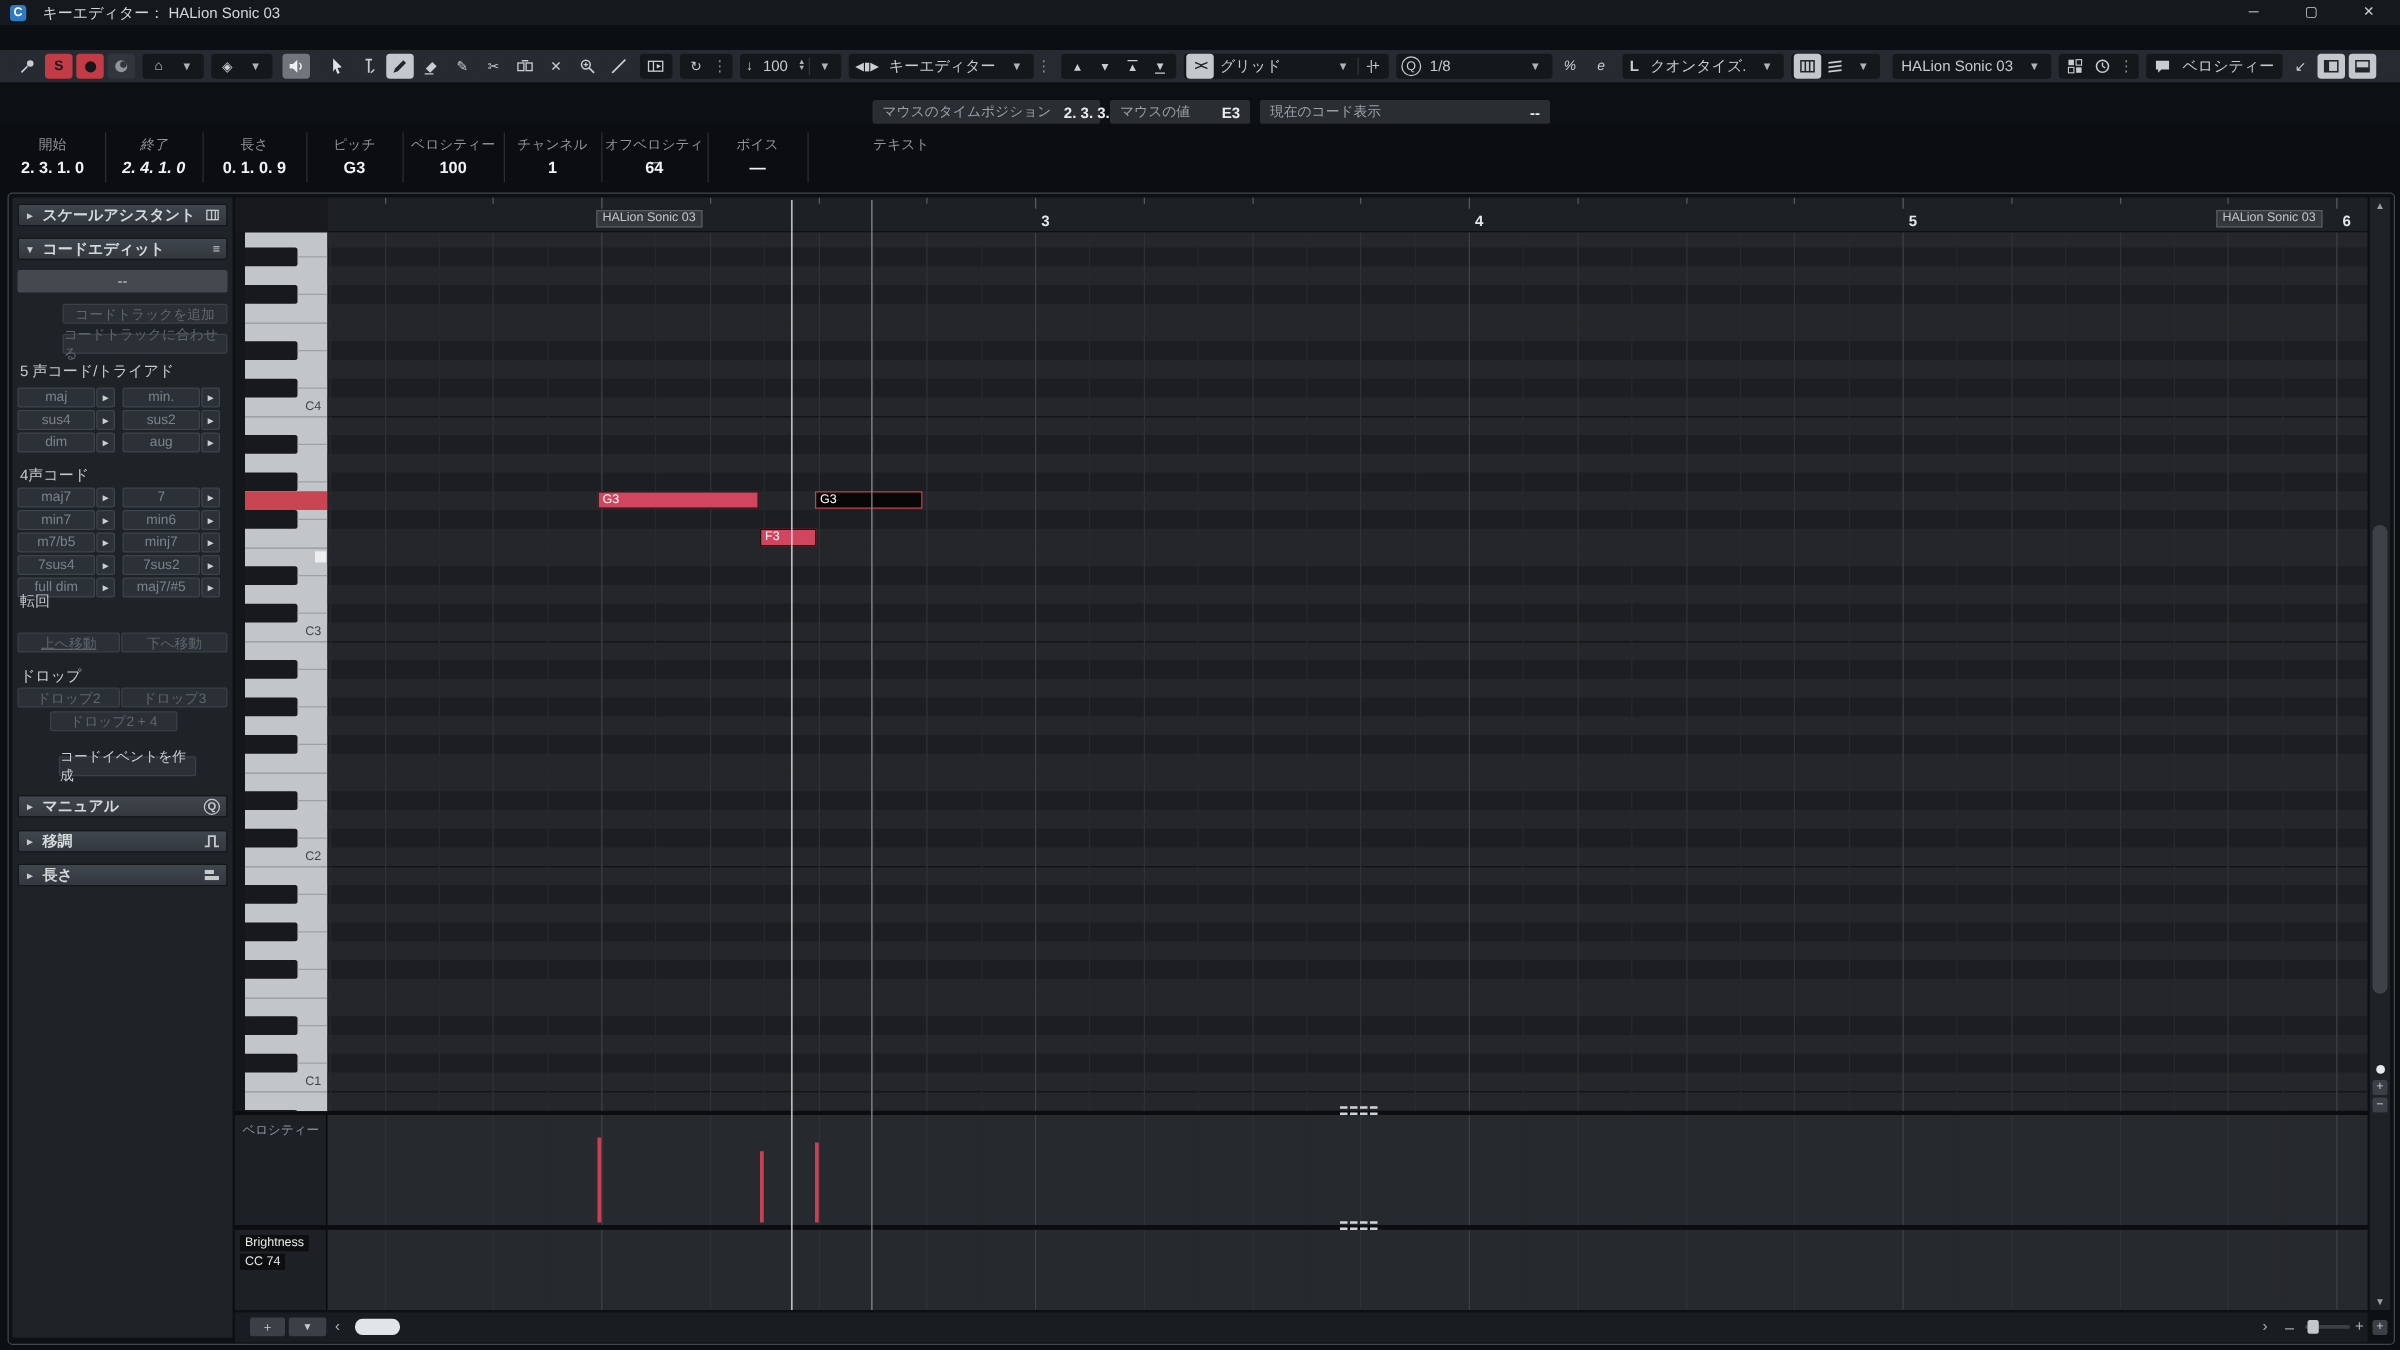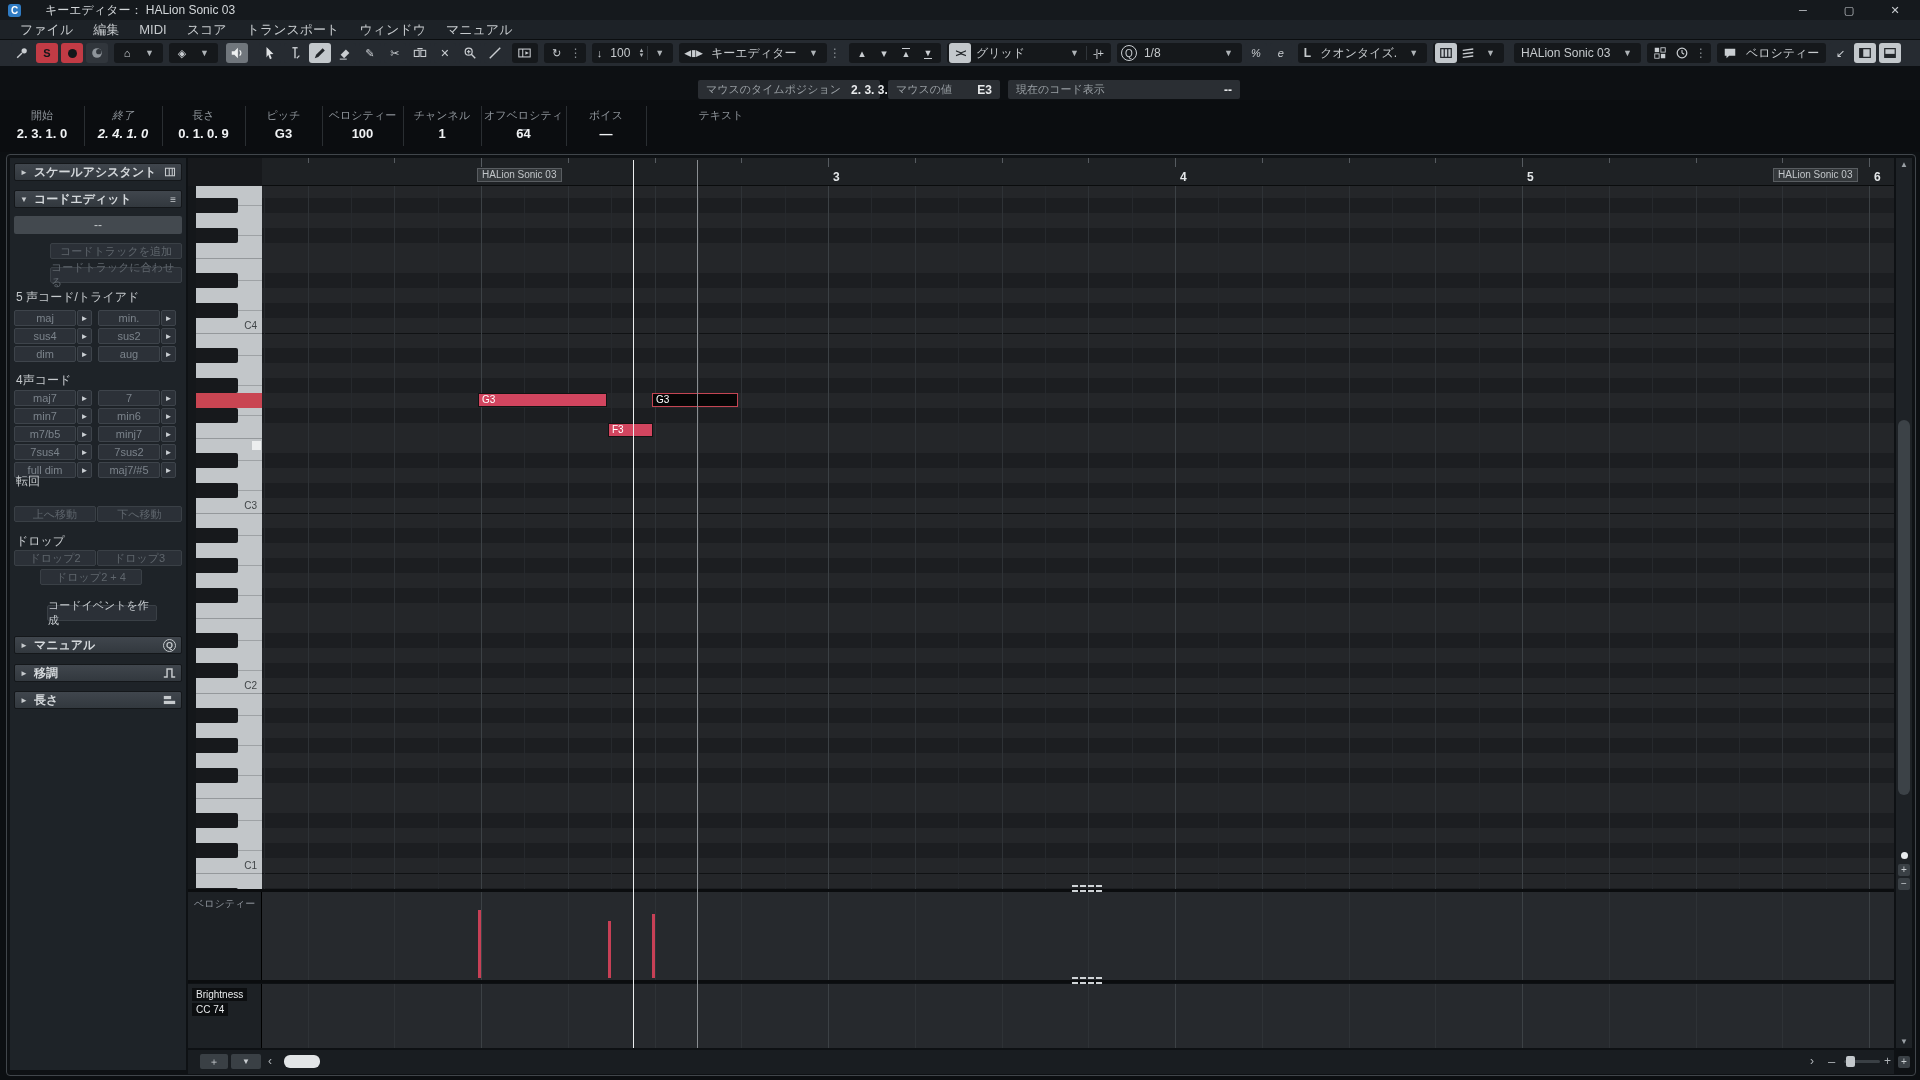--- a/index.html
+++ b/index.html
@@ -1,21 +1,21 @@
 <!DOCTYPE html>
 <html><head>
 <meta charset="utf-8">
 <style>
   html,body{margin:0;padding:0;background:#000;}
   *{box-sizing:border-box;font-family:"Liberation Sans","DejaVu Sans",sans-serif;}
   .app{position:relative;width:1920px;height:1080px;background:#0c0f12;overflow:hidden;color:#c9cdd1;}
   
   .titlebar{position:absolute;left:0;top:0;width:1920px;height:20px;background:#15191d;display:flex;align-items:center;}
   .cubase-ico{width:13px;height:13px;margin-left:8px;border-radius:3px;background:#2f7bc3;color:#fff;font-size:10px;font-weight:bold;text-align:center;line-height:13px;}
-  .title-text{margin-left:24px;font-size:12px;color:#d3d7da;}
+  .title-text{margin-left:13px;font-size:12px;color:#d3d7da;}
   .wctrl{position:absolute;top:0;height:20px;width:44px;text-align:center;line-height:20px;font-size:11px;color:#c9cdd1;}
   .menubar{position:absolute;left:0;top:20px;width:1920px;height:20px;background:#1d2227;border-bottom:1px solid #0b0e10;display:flex;align-items:center;}
   .menu-item{font-size:13px;color:#c6cacd;margin-left:20px;cursor:default;}
   
   .toolbar{position:absolute;left:0;top:40px;width:1920px;height:26px;background:#262b31;display:flex;align-items:center;padding-left:8px;}
   .tbtn{height:20px;min-width:22px;margin-left:3px;border:none;border-radius:3px;background:#262b31;color:#c9cdd1;display:flex;align-items:center;justify-content:center;font-size:11px;padding:0 3px;}
   .tbtn.red{background:#c23b45;color:#14171a;}
   .tbtn.lit{background:#c3c8cc;color:#22262a;}
   .tgroup{height:20px;margin-left:6px;border-radius:3px;background:#15181b;display:flex;align-items:center;padding:0 2px;}
   .tgroup .tbtn{background:transparent;margin-left:0;}
@@ -95,29 +95,20 @@
 <div class="app">
 
   <div class="titlebar">
     <div class="cubase-ico">C</div>
     <div class="title-text">キーエディター： HALion Sonic 03</div>
     <div class="wctrl" style="left:1781px">─</div>
     <div class="wctrl" style="left:1827px">▢</div>
     <div class="wctrl" style="left:1873px">✕</div>
   </div>
 
-  <div class="menubar" id="menubar">
-      <div class="menu-item">ファイル</div>
-      <div class="menu-item">編集</div>
-      <div class="menu-item">MIDI</div>
-      <div class="menu-item">スコア</div>
-      <div class="menu-item">トランスポート</div>
-      <div class="menu-item">ウィンドウ</div>
-      <div class="menu-item">マニュアル</div>
-    </div>
 
   <div class="toolbar">
     <button class="tbtn">
         <svg class="ic" width="14" height="14" viewBox="0 0 16 16">
           <circle cx="10.5" cy="5.5" r="3" fill="#c9cdd1"></circle>
           <line x1="8" y1="8" x2="2.5" y2="13.5" stroke="#c9cdd1" stroke-width="1.6"></line>
         </svg>
       </button>
     <button class="tbtn red">
         <span style="font-weight:bold">S</span>
@@ -497,21 +488,21 @@
         <div class="charr" style="left: 67px; top: 304px;">
           <div style="width: auto; position: static;">►</div>
         </div>
         <div class="chbtn" style="left: 88px; top: 304px; width: 62px;">maj7/#5</div>
         <div class="charr" style="left: 151px; top: 304px;">
           <div style="width: auto; position: static;">►</div>
         </div>
       </div>
     <div class="plabel" style="top:315px">転回</div>
     <div id="inversions">
-        <div class="pbtn" style="left: 4px; top: 348px; width: 82px;">上へ移動</div>
+        <div class="pbtn" style="left: 4px; top: 348px; width: 82px; text-decoration: underline;">上へ移動</div>
         <div class="pbtn" style="left: 87px; top: 348px; width: 85px;">下へ移動</div>
       </div>
     <div class="plabel" style="top:375px">ドロップ</div>
     <div id="drops">
         <div class="pbtn" style="left: 4px; top: 392px; width: 82px;">ドロップ2</div>
         <div class="pbtn" style="left: 87px; top: 392px; width: 85px;">ドロップ3</div>
       </div>
     <div class="pbtn" style="top:411px;left:30px;width:102px">ドロップ2 + 4</div>
     <div class="pbtn en" style="top:447px;left:37px;width:110px">コードイベントを作成</div>
     <div class="phead" style="top:478px">

